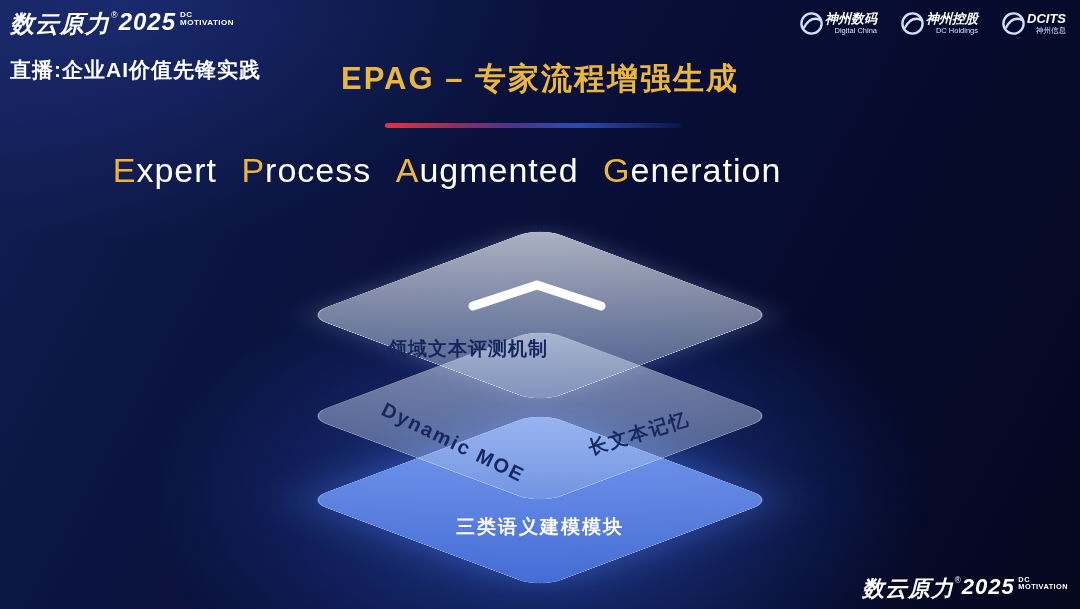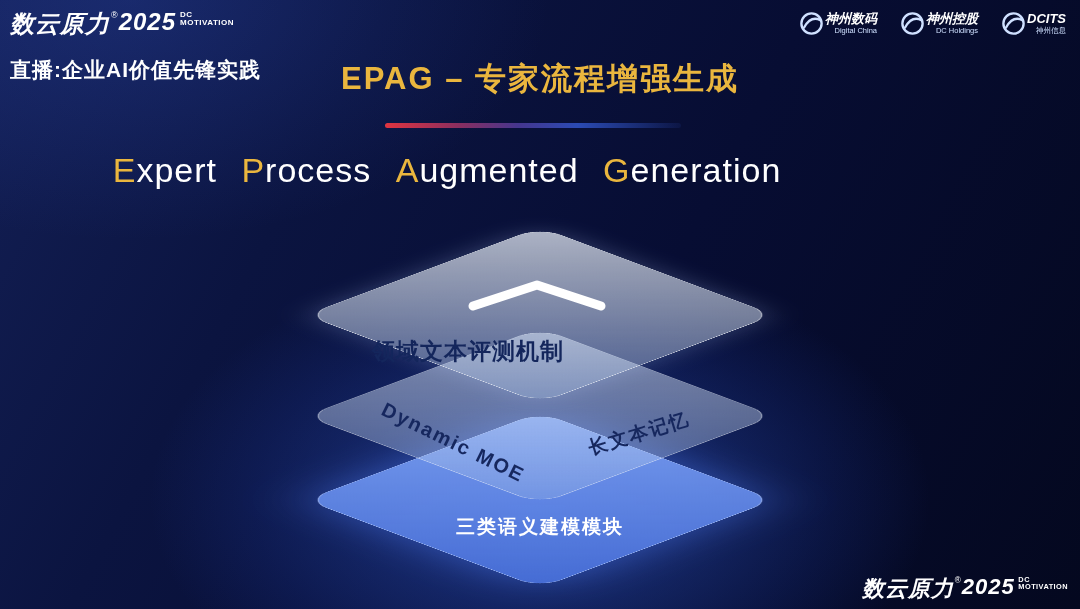--- a/index.html
+++ b/index.html
@@ -43,21 +43,21 @@
     box-shadow:0 0 40px rgba(180,205,255,0.25);}
   .layer-middle{top:416px;z-index:2;
     background:linear-gradient(135deg,rgba(225,235,250,0.55),rgba(150,178,225,0.30));
     border:1px solid rgba(255,255,255,0.45);}
   .layer-bottom{top:500px;z-index:1;
     background:linear-gradient(135deg,rgba(125,162,245,0.95),rgba(74,115,225,0.88));
     border:1px solid rgba(190,210,255,0.6);
     box-shadow:0 0 70px rgba(85,130,255,0.45);}
   .chevron{position:absolute;left:462px;top:276px;z-index:6;}
   .lbl{position:absolute;z-index:6;font-weight:bold;}
-  .lbl-top{left:0;width:936px;top:336px;text-align:center;font-size:23px;color:#14265c;letter-spacing:1px;}
+  .lbl-top{left:0;width:936px;top:336px;text-align:center;font-size:19px;color:#14265c;letter-spacing:1px;}
   .lbl-mid-left{left:388px;top:398px;font-size:20px;color:#16275e;letter-spacing:2px;transform:rotate(26deg);transform-origin:0 0;}
   .lbl-mid-right{left:589px;top:436px;font-size:19px;color:#16275e;letter-spacing:2px;transform:rotate(-17deg);transform-origin:0 50%;}
   .lbl-bottom{left:0;width:1080px;top:514px;text-align:center;font-size:19px;color:#ffffff;letter-spacing:2px;}
 </style>
 </head>
 <body>
 
 <div class="slide">
 
   <div class="brand brand-topleft">

